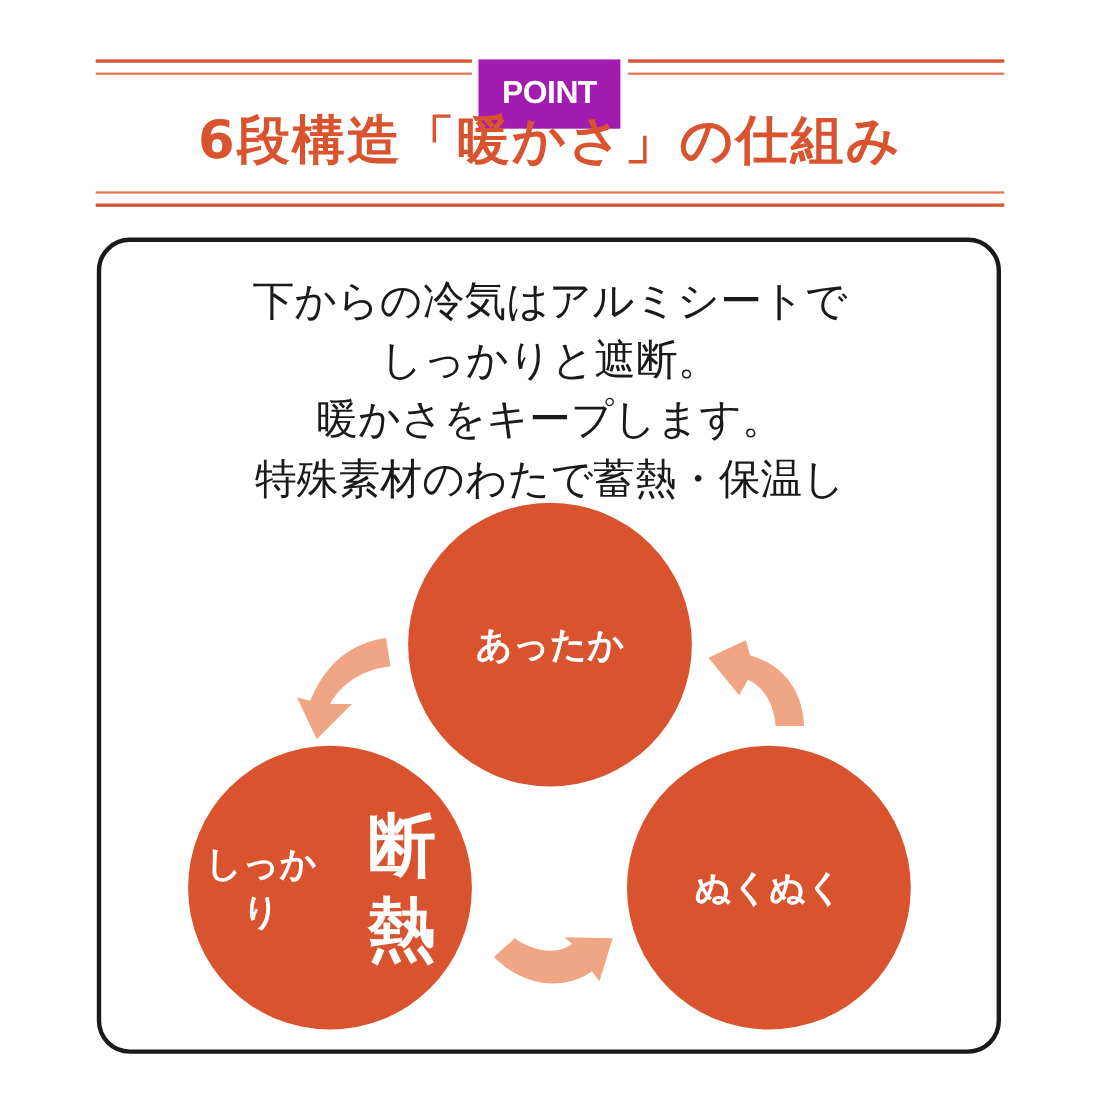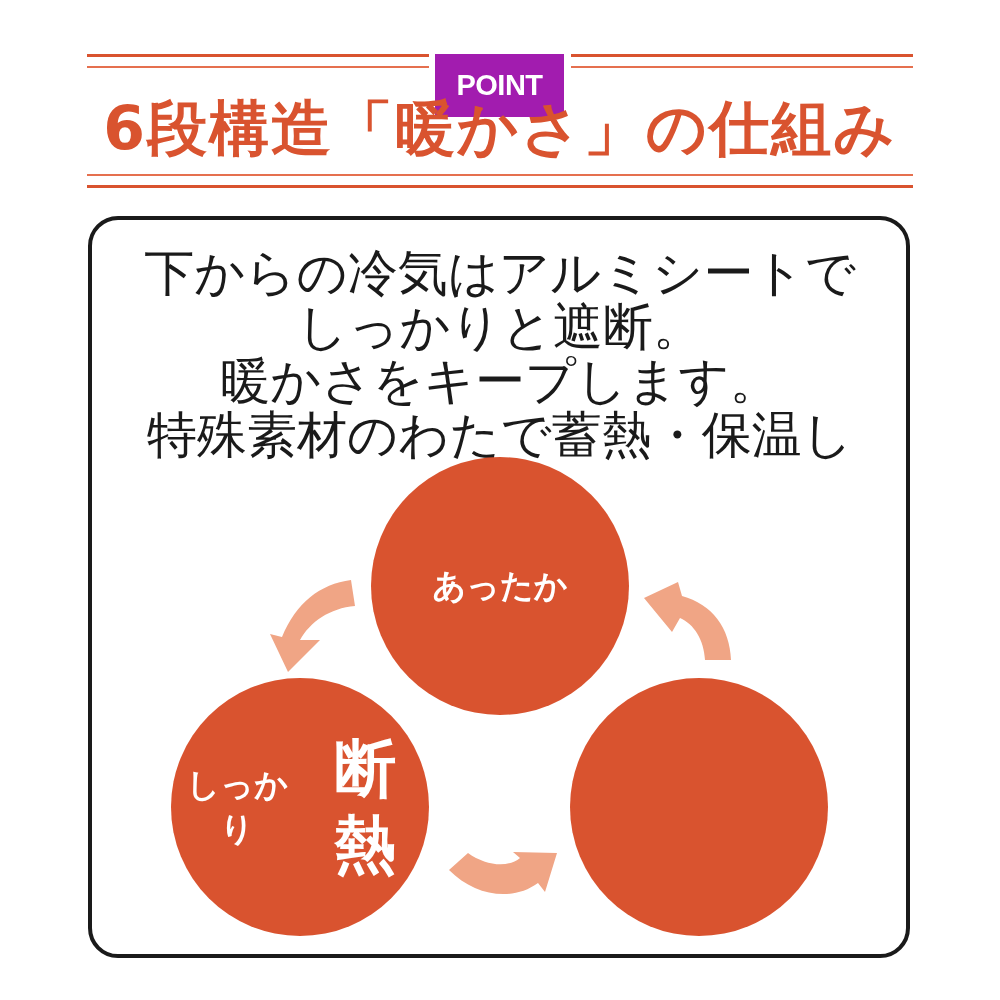--- a/index.html
+++ b/index.html
@@ -15,29 +15,29 @@
     .badge-gap { position: absolute; left: 429px; width: 142px; top: 48px; height: 26px; background: #fff; }
     .badge {
       position: absolute; left: 435px; top: 38px; width: 129px; height: 63px;
       background: #a21caf; color: #fff; font-weight: bold; font-size: 29px;
       display: flex; align-items: center; justify-content: center; letter-spacing: -0.5px;
       font-family: "Liberation Sans", "DejaVu Sans", sans-serif;
       margin-top: 16px;
     }
     .title {
       position: absolute; left: 0; right: 0; top: 88px; text-align: center;
-      color: #D9532F; font-weight: bold; font-size: 60px; line-height: 80px; letter-spacing: 2px;
+      color: #D9532F; font-weight: bold; font-size: 48px; line-height: 80px; letter-spacing: 2px;
     }
     .box {
       position: absolute; left: 88px; top: 216px; width: 814px; height: 734px;
       border: 4px solid #1a1a1a; border-radius: 30px; background: #fff;
     }
     .desc {
       position: absolute; left: 0; right: 0; top: 246px; text-align: center;
-      color: #1a1a1a; font-size: 50px; line-height: 54px;
+      color: #1a1a1a; font-size: 38px; line-height: 54px;
     }
     .desc div { white-space: nowrap; }
     .circle {
       position: absolute; width: 258px; height: 258px; border-radius: 50%;
       background: #D9532F; color: #fff; display: flex; 
       align-items: center; justify-content: center; text-align: center;
     }
     .circle .sub { font-size: 33px; font-weight: bold; line-height: 44px; }
     .circle .main { font-size: 62px; font-weight: bold; line-height: 76px; letter-spacing: 2px; }
     .c-top { left: 371px; top: 457px; }
@@ -85,13 +85,14 @@
 <div class="circle c-top">
   <div class="sub">あったか</div>
 </div>
 
 <div class="circle c-left">
   <div class="sub">しっかり</div>
   <div class="main">断熱</div>
 </div>
 
 <div class="circle c-right">
+  <div class="sub">ぬくぬく</div>
 </div>
 
 </body></html>

